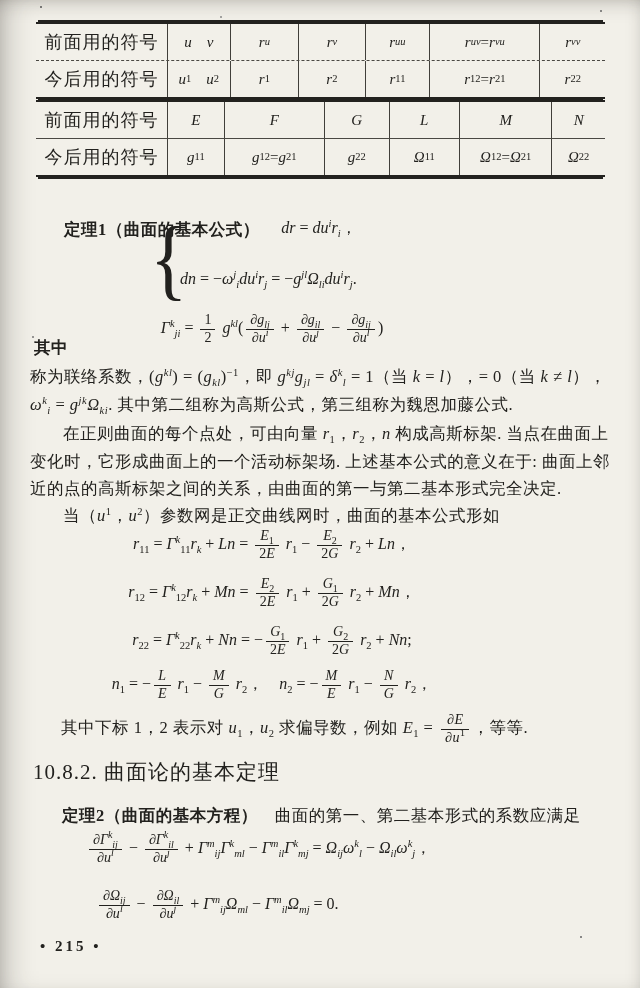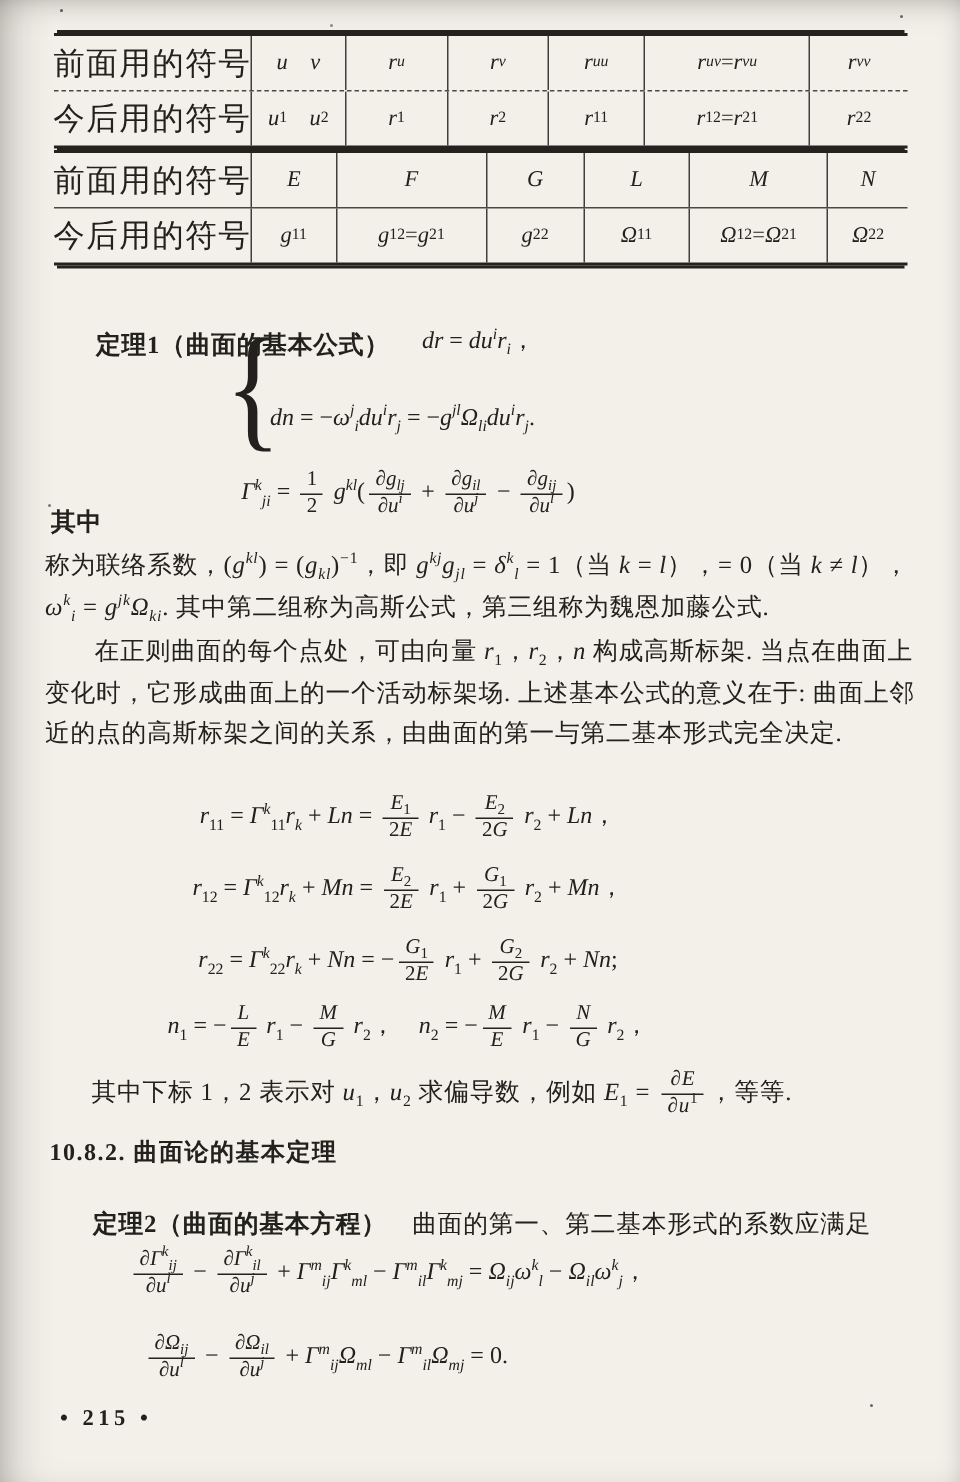--- a/index.html
+++ b/index.html
@@ -19,21 +19,21 @@
     background:#f2f0e9;
   }
   .trow{display:flex;height:36px;align-items:stretch;}
   .trow+.trow{border-top:1px solid #4a4843;text-align:right;}
   .t1 .trow+.trow{border-top:1px dashed #4a4843;}
   .tcell{
     display:flex;align-items:center;justify-content:center;
     font-size:15px;white-space:nowrap;overflow:hidden;
   }
   .tcell+.tcell{border-left:1px solid #413f3a;}
-  .tlabel{font-size:21px;letter-spacing:1px;}
+  .tlabel{font-size:18px;letter-spacing:1px;}
   
   .t1 .c0{width:132px}.t1 .c1{width:62px}.t1 .c2{width:68px}.t1 .c3{width:66px}
   .t1 .c4{width:64px}.t1 .c5{width:110px}.t1 .c6{width:65px}
   
   .t2 .c0{width:132px}.t2 .c1{width:56px}.t2 .c2{width:100px}.t2 .c3{width:64px}
   .t2 .c4{width:70px}.t2 .c5{width:92px}.t2 .c6{width:53px}
   
   .cn{font-size:16.5px;line-height:27.5px;letter-spacing:.5px;}
   .b{font-weight:bold;}
   .abs{position:absolute;}
@@ -44,21 +44,21 @@
   .frac{display:inline-block;vertical-align:middle;text-align:center;margin:0 3px;}
   .frac .fn{display:block;font-size:14px;line-height:1.2;padding:0 4px;border-bottom:1px solid #22211e;}
   .frac .fd{display:block;font-size:14px;line-height:1.2;padding:0 4px;}
   .frac sup,.frac sub{font-size:10px;}
   .eq{font-size:16px;white-space:nowrap;}
   .eqcenter{left:0;width:544px;text-align:center;}
   .brace{
     font-size:78px;font-weight:400;transform:scaleY(1.18);
     transform-origin:top;color:#22211e;line-height:1;
   }
-  .secthead{font-size:16px;font-weight:bold;letter-spacing:1px;}
+  .secthead{font-size:21px;font-weight:normal;letter-spacing:1px;}
   .pagenum{font-size:15px;font-weight:bold;letter-spacing:3px;}
   .speck{position:absolute;width:2px;height:2px;background:#555;border-radius:50%;
     box-shadow:560px 4px 0 #666,-8px 330px 0 #777,540px 930px 0 #666,180px 10px 0 #888;}
 </style>
 </head>
 <body>
 
 <div id="page">
 
   <div class="symtable t1 abs" style="top:22px;">
@@ -160,20 +160,21 @@
   </div>
 
   <div class="abs cn b" style="left:34px;top:288px;margin-top:46px;">其中</div>
 
   <div class="abs eq math eqcenter" style="top:312px;"><i>Γ</i><sup><i>k</i></sup><sub><i>ji</i></sub> = <span class="frac"><span class="fn">1</span><span class="fd">2</span></span> <i>g</i><sup><i>kl</i></sup>(<span class="frac"><span class="fn"><i>∂g</i><sub><i>lj</i></sub></span><span class="fd"><i>∂u</i><sup><i>i</i></sup></span></span> + <span class="frac"><span class="fn"><i>∂g</i><sub><i>il</i></sub></span><span class="fd"><i>∂u</i><sup><i>j</i></sup></span></span> − <span class="frac"><span class="fn"><i>∂g</i><sub><i>ij</i></sub></span><span class="fd"><i>∂u</i><sup><i>l</i></sup></span></span>)</div>
 
   <div class="abs cn math" style="left:30px;top:363px;width:584px;">称为联络系数，(<i>g</i><sup><i>kl</i></sup>) = (<i>g</i><sub><i>kl</i></sub>)<sup>−1</sup>，即 <i>g</i><sup><i>kj</i></sup><i>g</i><sub><i>jl</i></sub> = <i>δ</i><sup><i>k</i></sup><sub><i>l</i></sub> = 1（当 <i>k</i> = <i>l</i>），= 0（当 <i>k</i> ≠ <i>l</i>），<i>ω</i><sup><i>k</i></sup><sub><i>i</i></sub> = <i>g</i><sup><i>jk</i></sup><i>Ω</i><sub><i>ki</i></sub>. 其中第二组称为高斯公式，第三组称为魏恩加藤公式.</div>
 
   <div class="abs cn math" style="left:30px;top:420px;width:584px;text-indent:2em;">在正则曲面的每个点处，可由向量 <i>r</i><sub>1</sub>，<i>r</i><sub>2</sub>，<i>n</i> 构成高斯标架. 当点在曲面上变化时，它形成曲面上的一个活动标架场. 上述基本公式的意义在于: 曲面上邻近的点的高斯标架之间的关系，由曲面的第一与第二基本形式完全决定.</div>
 
+  <div class="abs cn math" style="left:30px;top:502px;width:584px;text-indent:2em;">当（<i>u</i><sup>1</sup>，<i>u</i><sup>2</sup>）参数网是正交曲线网时，曲面的基本公式形如</div>
 
   <div class="abs eq math eqcenter" style="top:528px;"><i>r</i><sub>11</sub> = <i>Γ</i><sup><i>k</i></sup><sub>11</sub><i>r</i><sub><i>k</i></sub> + <i>Ln</i> = <span class="frac"><span class="fn"><i>E</i><sub>1</sub></span><span class="fd">2<i>E</i></span></span> <i>r</i><sub>1</sub> − <span class="frac"><span class="fn"><i>E</i><sub>2</sub></span><span class="fd">2<i>G</i></span></span> <i>r</i><sub>2</sub> + <i>Ln</i>，</div>
   <div class="abs eq math eqcenter" style="top:576px;"><i>r</i><sub>12</sub> = <i>Γ</i><sup><i>k</i></sup><sub>12</sub><i>r</i><sub><i>k</i></sub> + <i>Mn</i> = <span class="frac"><span class="fn"><i>E</i><sub>2</sub></span><span class="fd">2<i>E</i></span></span> <i>r</i><sub>1</sub> + <span class="frac"><span class="fn"><i>G</i><sub>1</sub></span><span class="fd">2<i>G</i></span></span> <i>r</i><sub>2</sub> + <i>Mn</i>，</div>
   <div class="abs eq math eqcenter" style="top:624px;"><i>r</i><sub>22</sub> = <i>Γ</i><sup><i>k</i></sup><sub>22</sub><i>r</i><sub><i>k</i></sub> + <i>Nn</i> = −<span class="frac"><span class="fn"><i>G</i><sub>1</sub></span><span class="fd">2<i>E</i></span></span> <i>r</i><sub>1</sub> + <span class="frac"><span class="fn"><i>G</i><sub>2</sub></span><span class="fd">2<i>G</i></span></span> <i>r</i><sub>2</sub> + <i>Nn</i>;</div>
   <div class="abs eq math eqcenter" style="top:668px;"><i>n</i><sub>1</sub> = −<span class="frac"><span class="fn"><i>L</i></span><span class="fd"><i>E</i></span></span> <i>r</i><sub>1</sub> − <span class="frac"><span class="fn"><i>M</i></span><span class="fd"><i>G</i></span></span> <i>r</i><sub>2</sub>，　<i>n</i><sub>2</sub> = −<span class="frac"><span class="fn"><i>M</i></span><span class="fd"><i>E</i></span></span> <i>r</i><sub>1</sub> − <span class="frac"><span class="fn"><i>N</i></span><span class="fd"><i>G</i></span></span> <i>r</i><sub>2</sub>，</div>
 
   <div class="abs cn math" style="left:30px;top:712px;width:584px;margin-left:31px;">其中下标 1，2 表示对 <i>u</i><sub>1</sub>，<i>u</i><sub>2</sub> 求偏导数，例如 <i>E</i><sub>1</sub> = <span class="frac"><span class="fn"><i>∂E</i></span><span class="fd"><i>∂u</i><sup>1</sup></span></span>，等等.</div>
 
   <div class="abs secthead" style="left:33px;top:758px;">10.8.2. 曲面论的基本定理</div>
 

